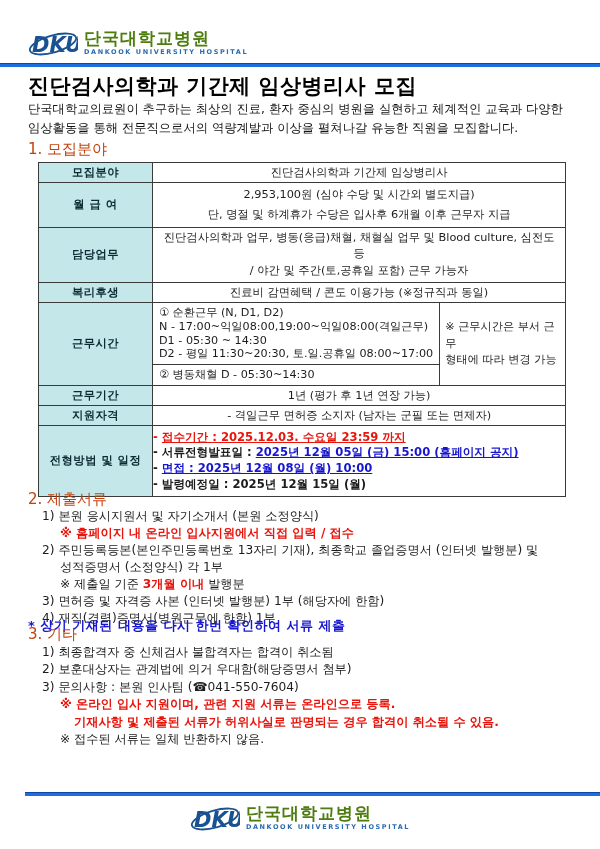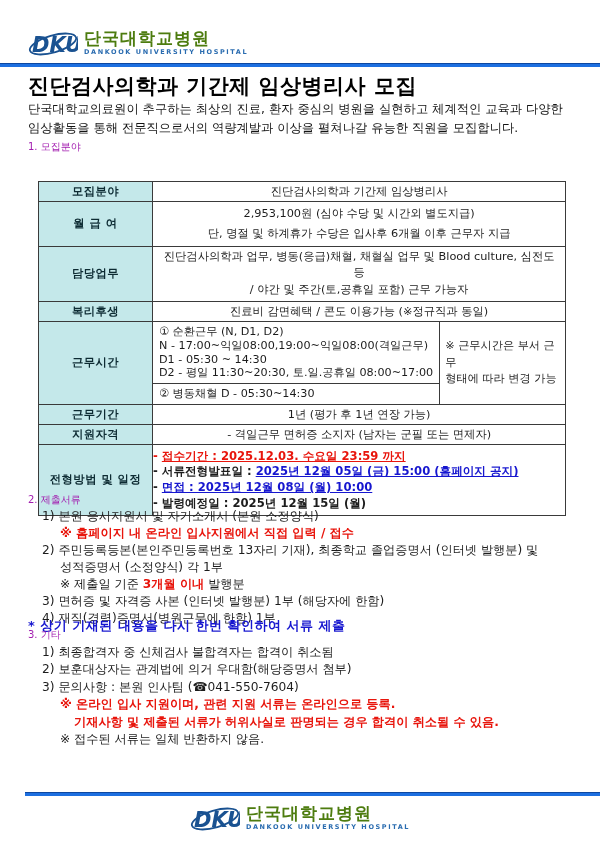--- a/index.html
+++ b/index.html
@@ -18,27 +18,27 @@
   .logo-texts { display:flex; flex-direction:column; line-height:1; }
   .logo-ko { font-size:17px; font-weight:bold; color:#4d7c0f; letter-spacing:1px; }
   .logo-en { font-size:6.5px; font-weight:bold; color:#2a6cb0; letter-spacing:1.6px; margin-top:2px; }
 
   .rule { position:absolute; left:0; width:600px; height:4px; background:#1d6fe0; border-top:1px solid #0d47a1; }
   .rule-top { top:63px; }
   .rule-bottom { left:25px; width:575px; top:792px; }
 
   .title { position:absolute; left:28px; top:72px; font-size:21px; font-weight:bold; color:#000; letter-spacing:0.5px; }
   .intro { position:absolute; left:28px; top:100px; width:545px; font-size:12.3px; line-height:1.55; color:#141414; }
-  .sec-heading { font-size:10px; color:#a21caf; }
+  .sec-heading { font-size:15px; color:#c2410c; }
   .h1pos { position:absolute; left:28px; top:140px; }
 
   
   .main-table { position:absolute; left:38px; top:162px; border-collapse:collapse; table-layout:fixed; }
   .main-table td { border:1px solid #3a3a3a; font-size:11.3px; vertical-align:middle; padding:2px 4px; }
-  .main-table { border:1.5px solid #222;margin-top:19px; }
+  .main-table { border:1.5px solid #222; }
   td.lbl { background:#c4e8ea; text-align:center; font-weight:bold; color:#0d2b33; width:114px; letter-spacing:0.5px; }
   td.ctr { text-align:center; }
   .two-line div { line-height:1.75; }
   td.shift-cell { padding:3px 6px; }
   .shift-line { line-height:1.22; white-space:nowrap; font-size:11.2px; }
   td.note-cell { width:126px; font-size:11.2px; padding:4px 5px; line-height:1.5; }
   td.sched-cell { padding:4px 0; }
   .sched-line { line-height:1.35; font-weight:bold; font-size:11.6px; }
   .dash { color:#222; font-weight:bold; margin-right:4px; }
   .red { color:#e8150c; }

